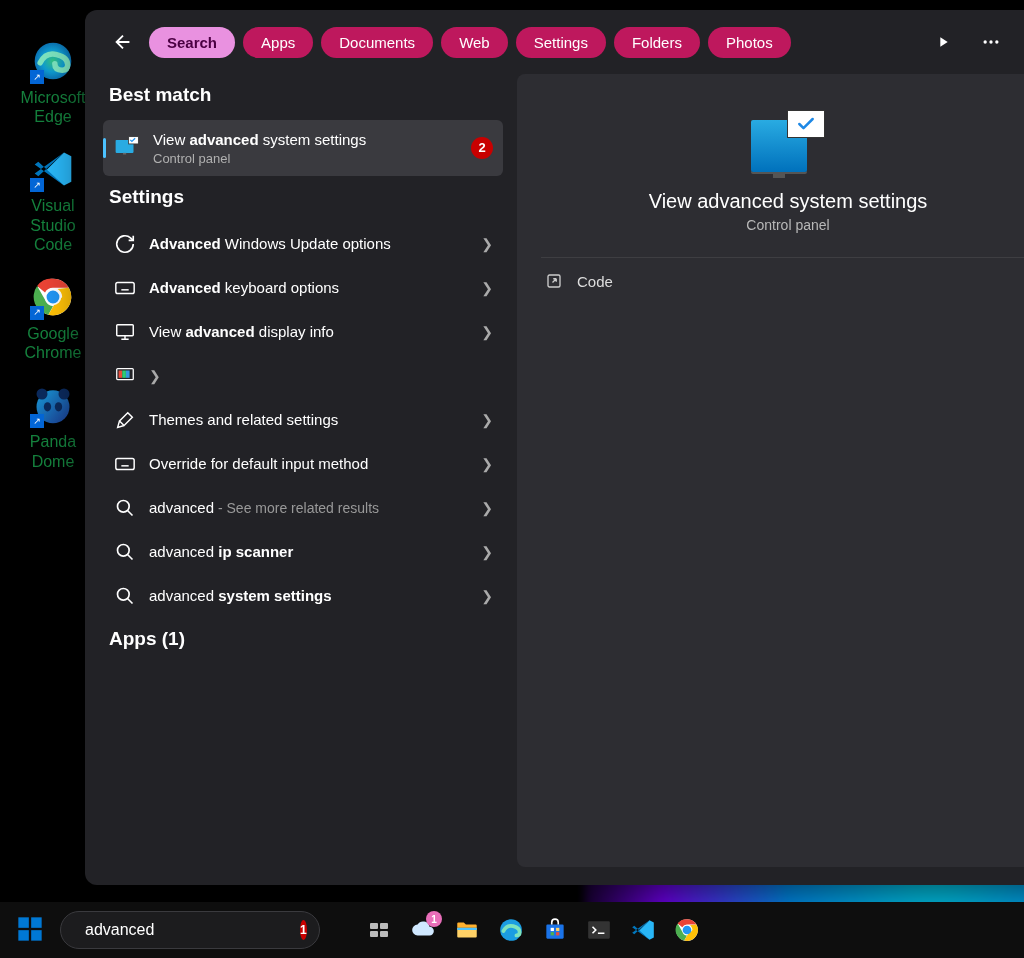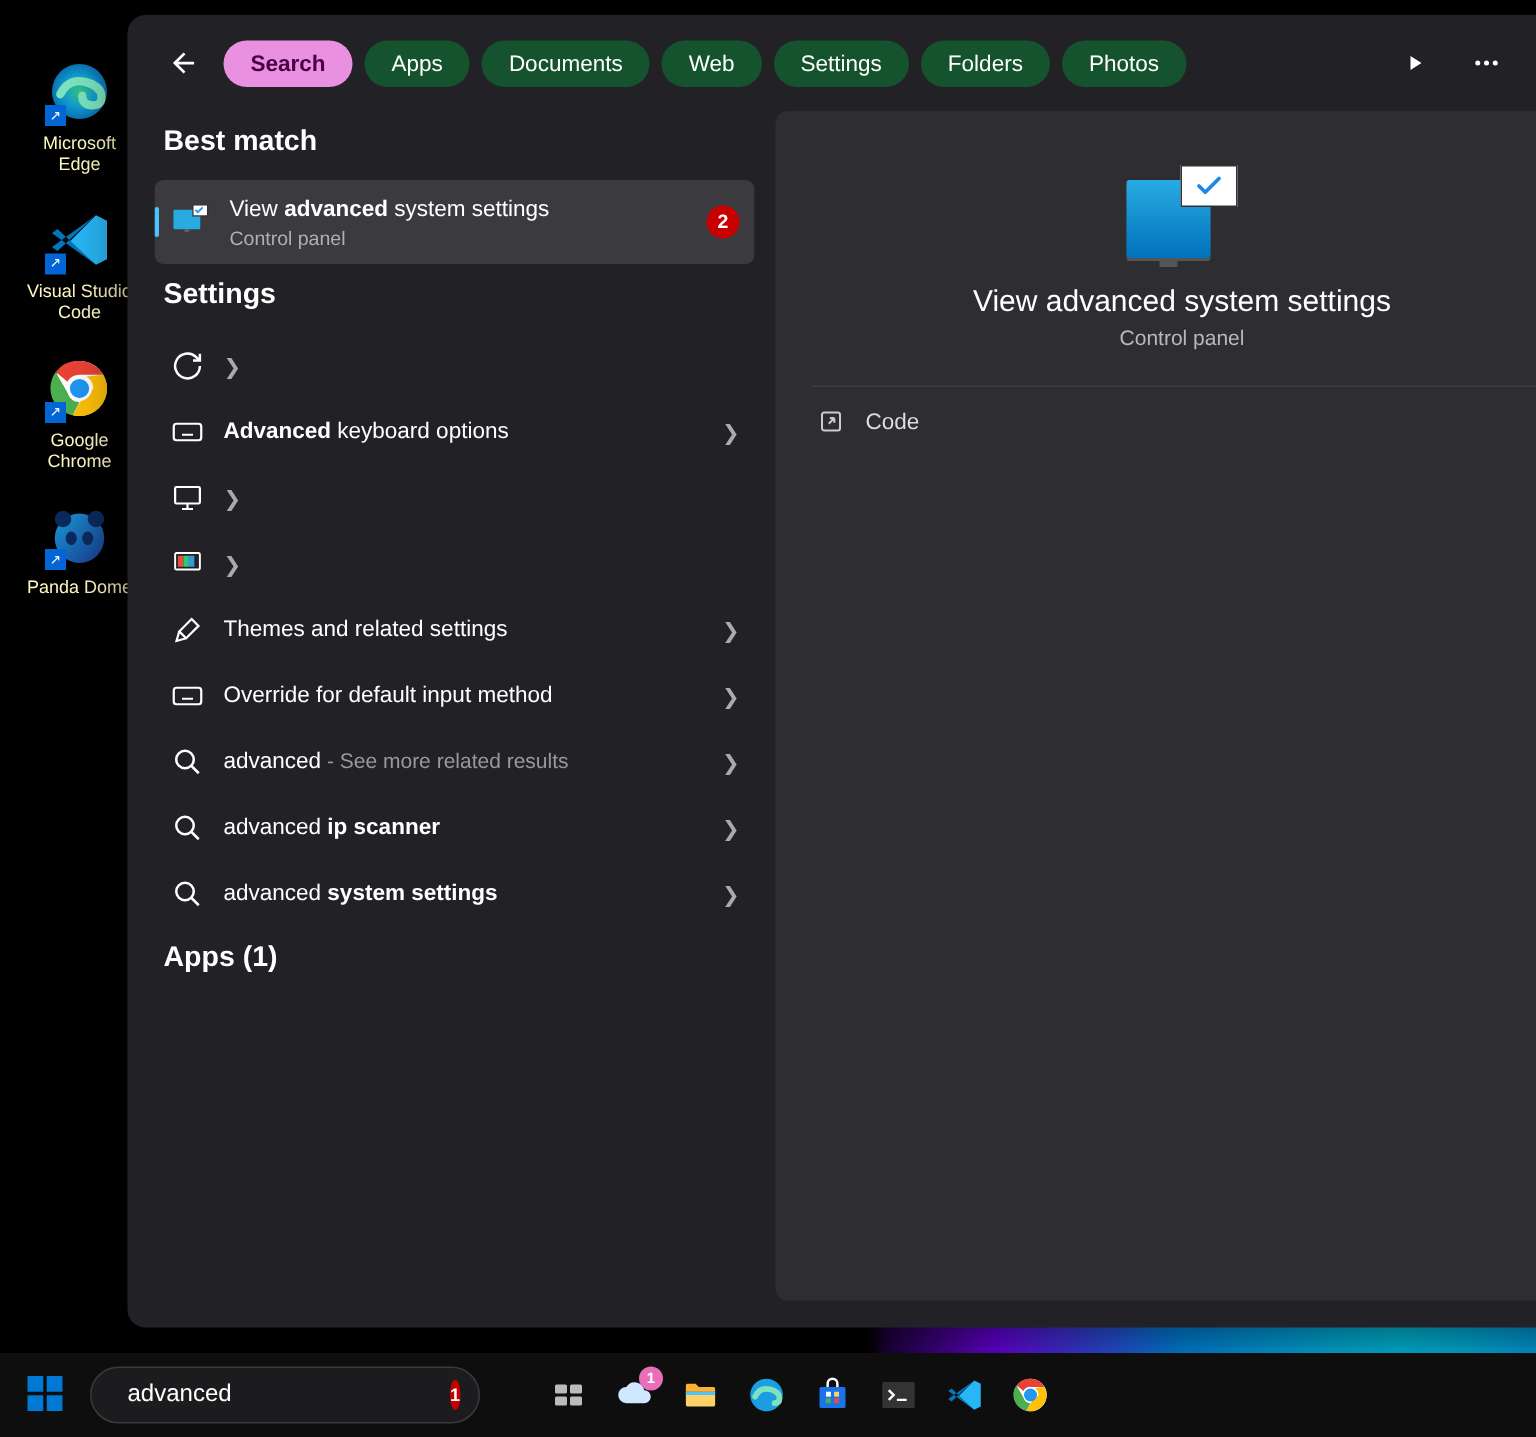--- a/index.html
+++ b/index.html
@@ -9,29 +9,29 @@
   .bg-accent { position: absolute; right: -60px; bottom: -60px; width: 500px; height: 500px;
     background: radial-gradient(circle at 70% 70%, #00e6ff 0%, #0099ff 30%, #7a00ff 55%, transparent 75%);
     opacity:.9; filter: blur(4px); z-index:0; }
 
   
   .desktop { position: absolute; top: 38px; left: 12px; width: 82px; z-index:1; }
   .dicon { display:flex; flex-direction:column; align-items:center; margin-bottom:20px; cursor:pointer; }
   .dicon-img { width:46px; height:46px; display:flex; align-items:center; justify-content:center; position:relative; }
   .dicon-arrow { position:absolute; left:0; bottom:0; width:14px; height:14px; background:#0366d6; display:flex;align-items:center;justify-content:center;}
   .dicon-arrow::after{content:'↗';font-size:9px;color:#fff;line-height:1;}
-  .dicon-label { color:#fef9c3; font-size:12px; text-align:center; line-height:1.2; margin-top:4px; max-width:80px;}
+  .dicon-label { color:#15803d; font-size:16px; text-align:center; line-height:1.2; margin-top:4px; max-width:80px;}
 
   
   .panel { position:absolute; top:10px; left:85px; width:992px; height:875px; background:#222226; border-radius:12px; z-index:2; display:flex; flex-direction:column; box-shadow: 0 8px 40px rgba(0,0,0,.6);}
 
   .topbar { display:flex; align-items:center; padding:14px 20px; gap:8px;}
   .back { width:36px;height:36px;display:flex;align-items:center;justify-content:center;cursor:pointer;}
   .tabs { display:flex; gap:8px; flex:1;}
-  .tab { padding:7px 18px; border-radius:20px; background:#14532d; color:#fff; font-size:15px; cursor:pointer;}
+  .tab { padding:7px 18px; border-radius:20px; background:#be185d; color:#fff; font-size:15px; cursor:pointer;}
   .tab.active { background:#e991e0; color:#4a0042; font-weight:600;}
   .top-actions { display:flex; gap:20px; align-items:center;}
   .play-btn,.more-btn { width:28px;height:28px;display:flex;align-items:center;justify-content:center;cursor:pointer;}
   .copilot { width:32px;height:32px;}
 
   .body { display:flex; flex:1; padding:0 18px 18px 18px; gap:14px; overflow:hidden;}
   .left { width:400px; overflow-y:auto;}
   .right { flex:1; background:#2d2d32; border-radius:8px; padding:24px; display:flex;flex-direction:column;align-items:center;}
 
   .section-h { font-size:19px; font-weight:600; color:#fff; padding:10px 6px 14px 6px;}
@@ -194,20 +194,23 @@
 
       <div class="section-h">Settings</div>
 
       <div class="result">
         <div class="ricon">
             <svg width="22" height="22" viewBox="0 0 24 24" fill="none" stroke="#fff" stroke-width="1.8">
               <path d="M21 12a9 9 0 11-3-6.7L21 8"></path>
               <path d="M21 3v5h-5"></path>
             </svg>
           </div>
+        <div class="rtext">
+            <div class="rtitle"><b>Advanced</b><span> Windows Update options</span></div>
+          </div>
         <div class="chev">❯</div>
       </div>
 
       <div class="result">
         <div class="ricon">
             <svg width="22" height="22" viewBox="0 0 24 24" fill="none" stroke="#fff" stroke-width="1.6">
               <rect x="2" y="6" width="20" height="12" rx="2"></rect>
               <path d="M6 10h0M10 10h0M14 10h0M18 10h0M8 14h8"></path>
             </svg>
           </div>
@@ -216,20 +219,23 @@
           </div>
         <div class="chev">❯</div>
       </div>
 
       <div class="result">
         <div class="ricon">
             <svg width="22" height="22" viewBox="0 0 24 24" fill="none" stroke="#fff" stroke-width="1.6">
               <rect x="3" y="4" width="18" height="12" rx="1"></rect>
               <path d="M8 20h8m-4-4v4"></path>
             </svg>
+          </div>
+        <div class="rtext">
+            <div class="rtitle"><span>View </span><b>advanced</b><span> display info</span></div>
           </div>
         <div class="chev">❯</div>
       </div>
 
       <div class="result">
         <div class="ricon">
             <svg width="22" height="22" viewBox="0 0 24 24">
               <rect x="3" y="4" width="18" height="12" rx="1" fill="none" stroke="#fff" stroke-width="1.4"></rect>
               <rect x="5" y="6" width="4" height="8" fill="#e74c3c"></rect>
               <rect x="9" y="6" width="4" height="8" fill="#2ecc71"></rect>

